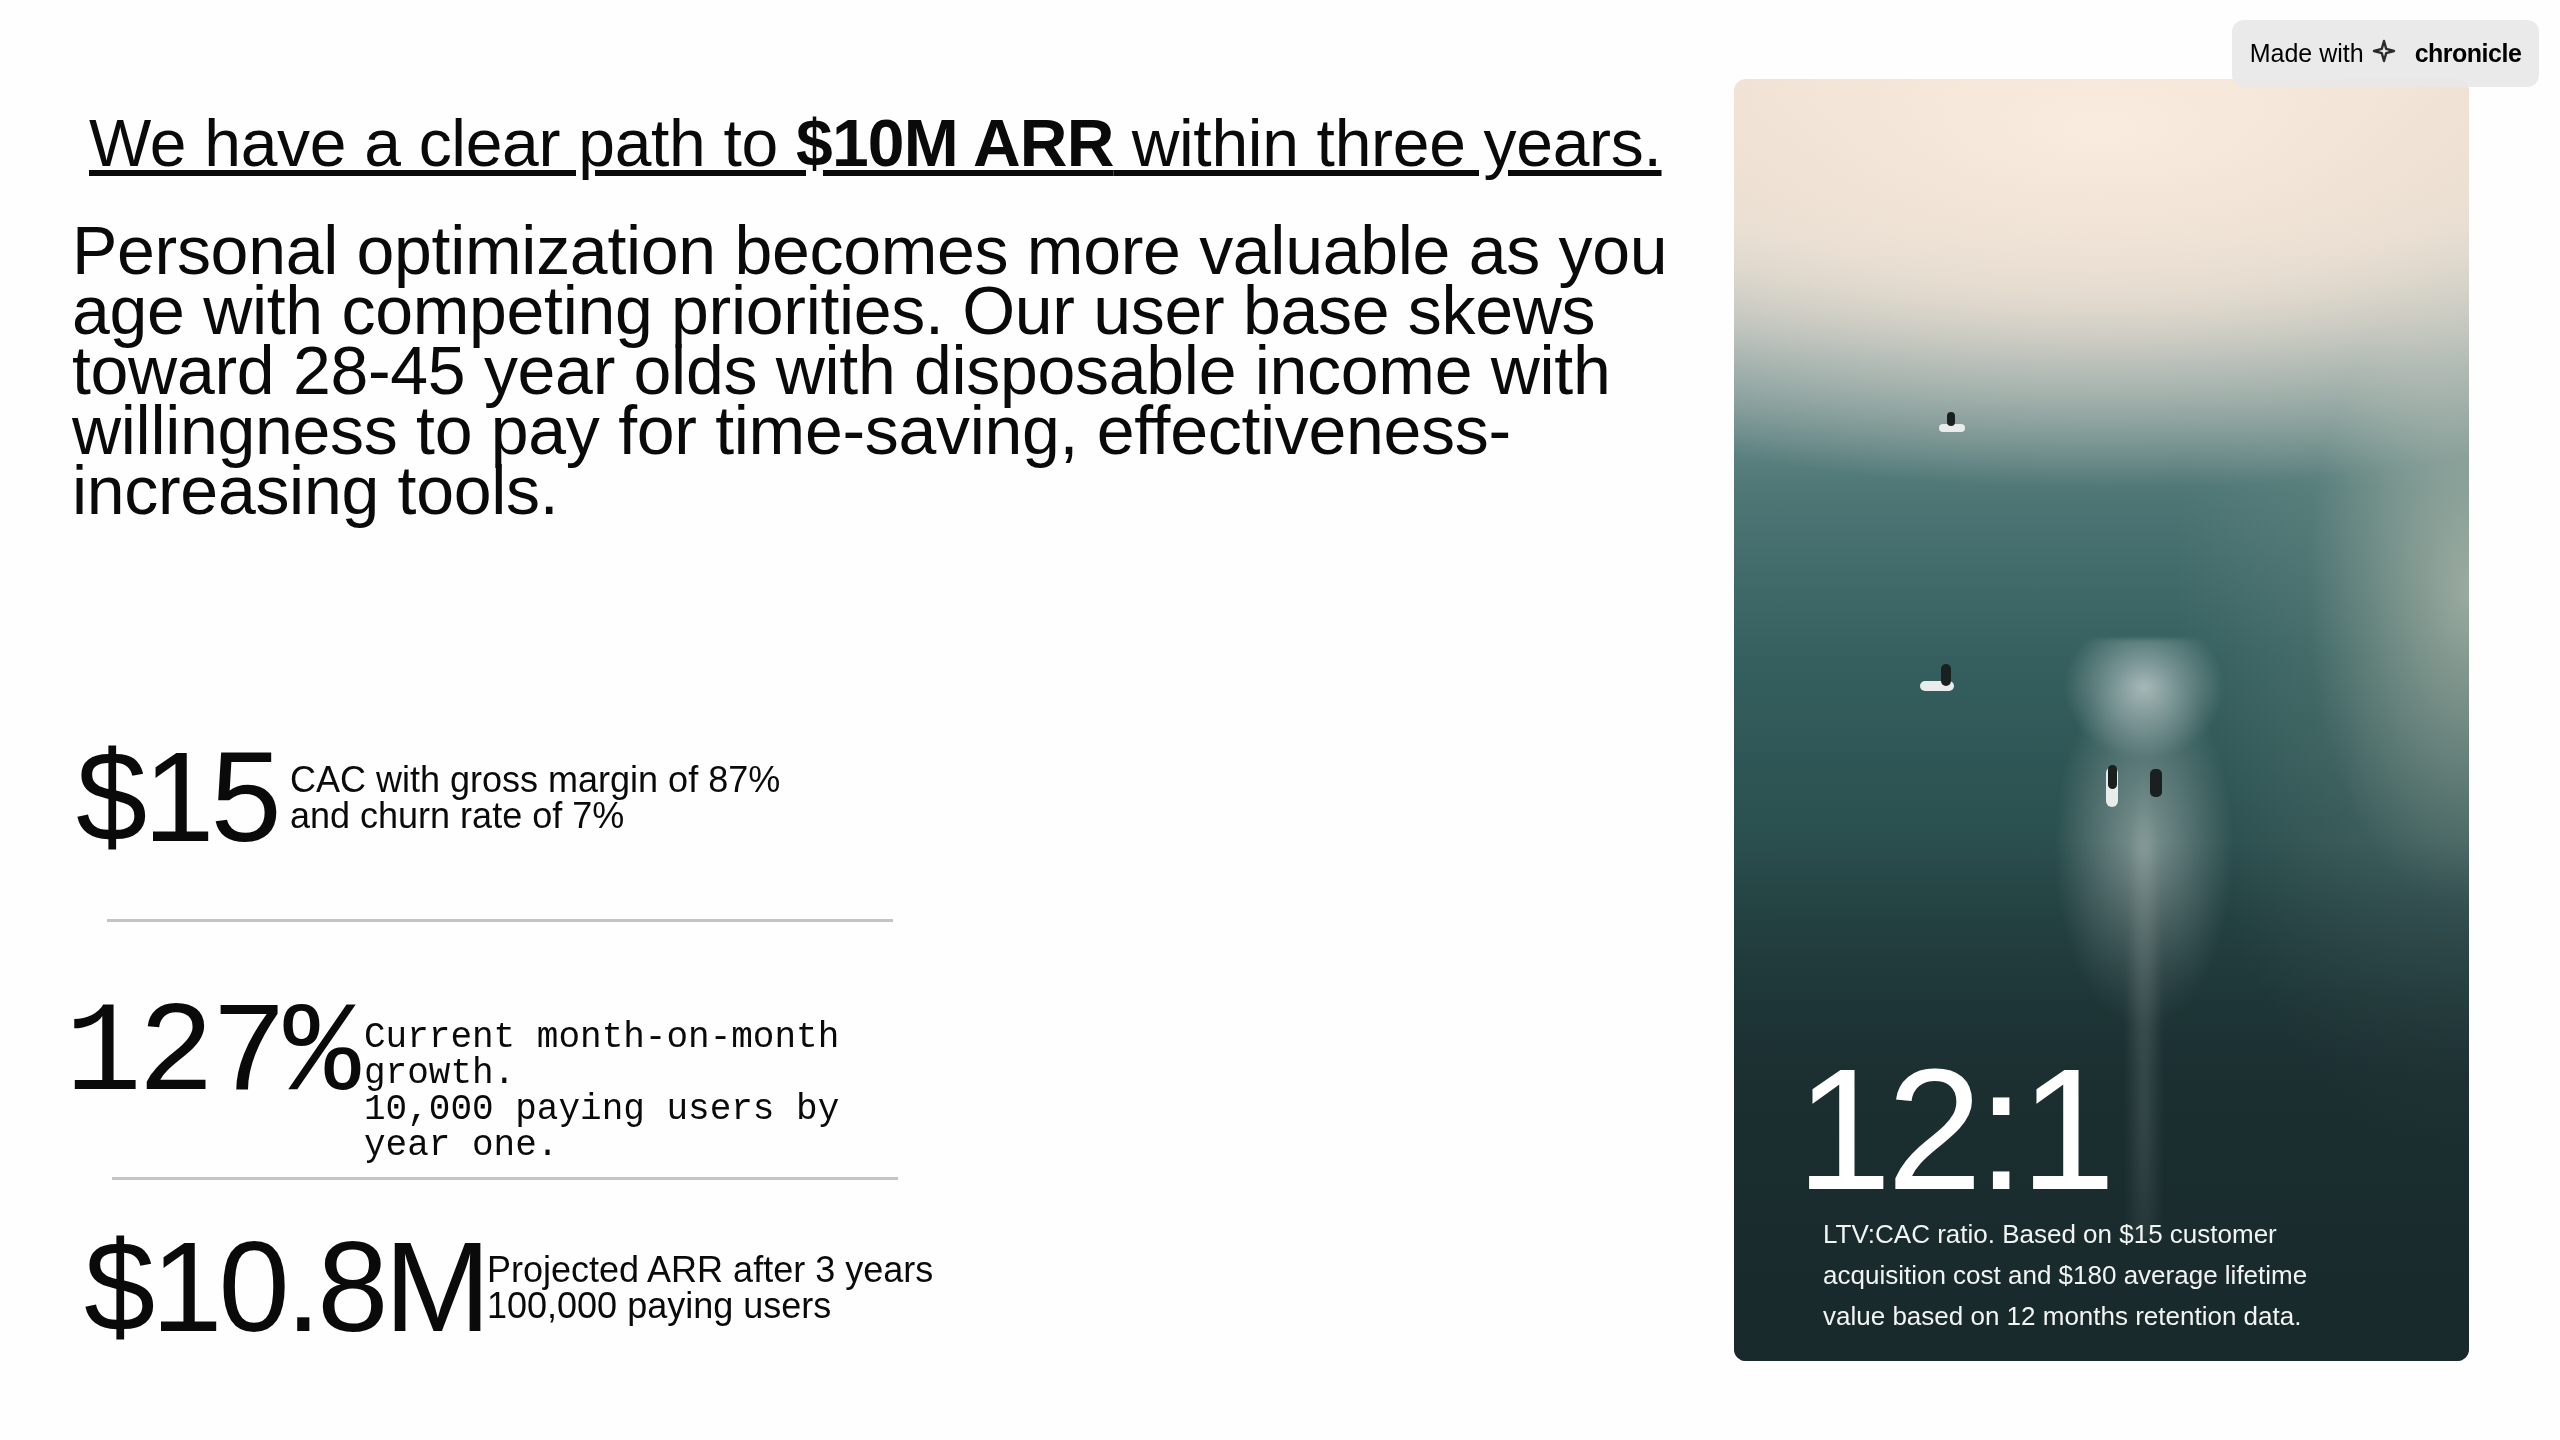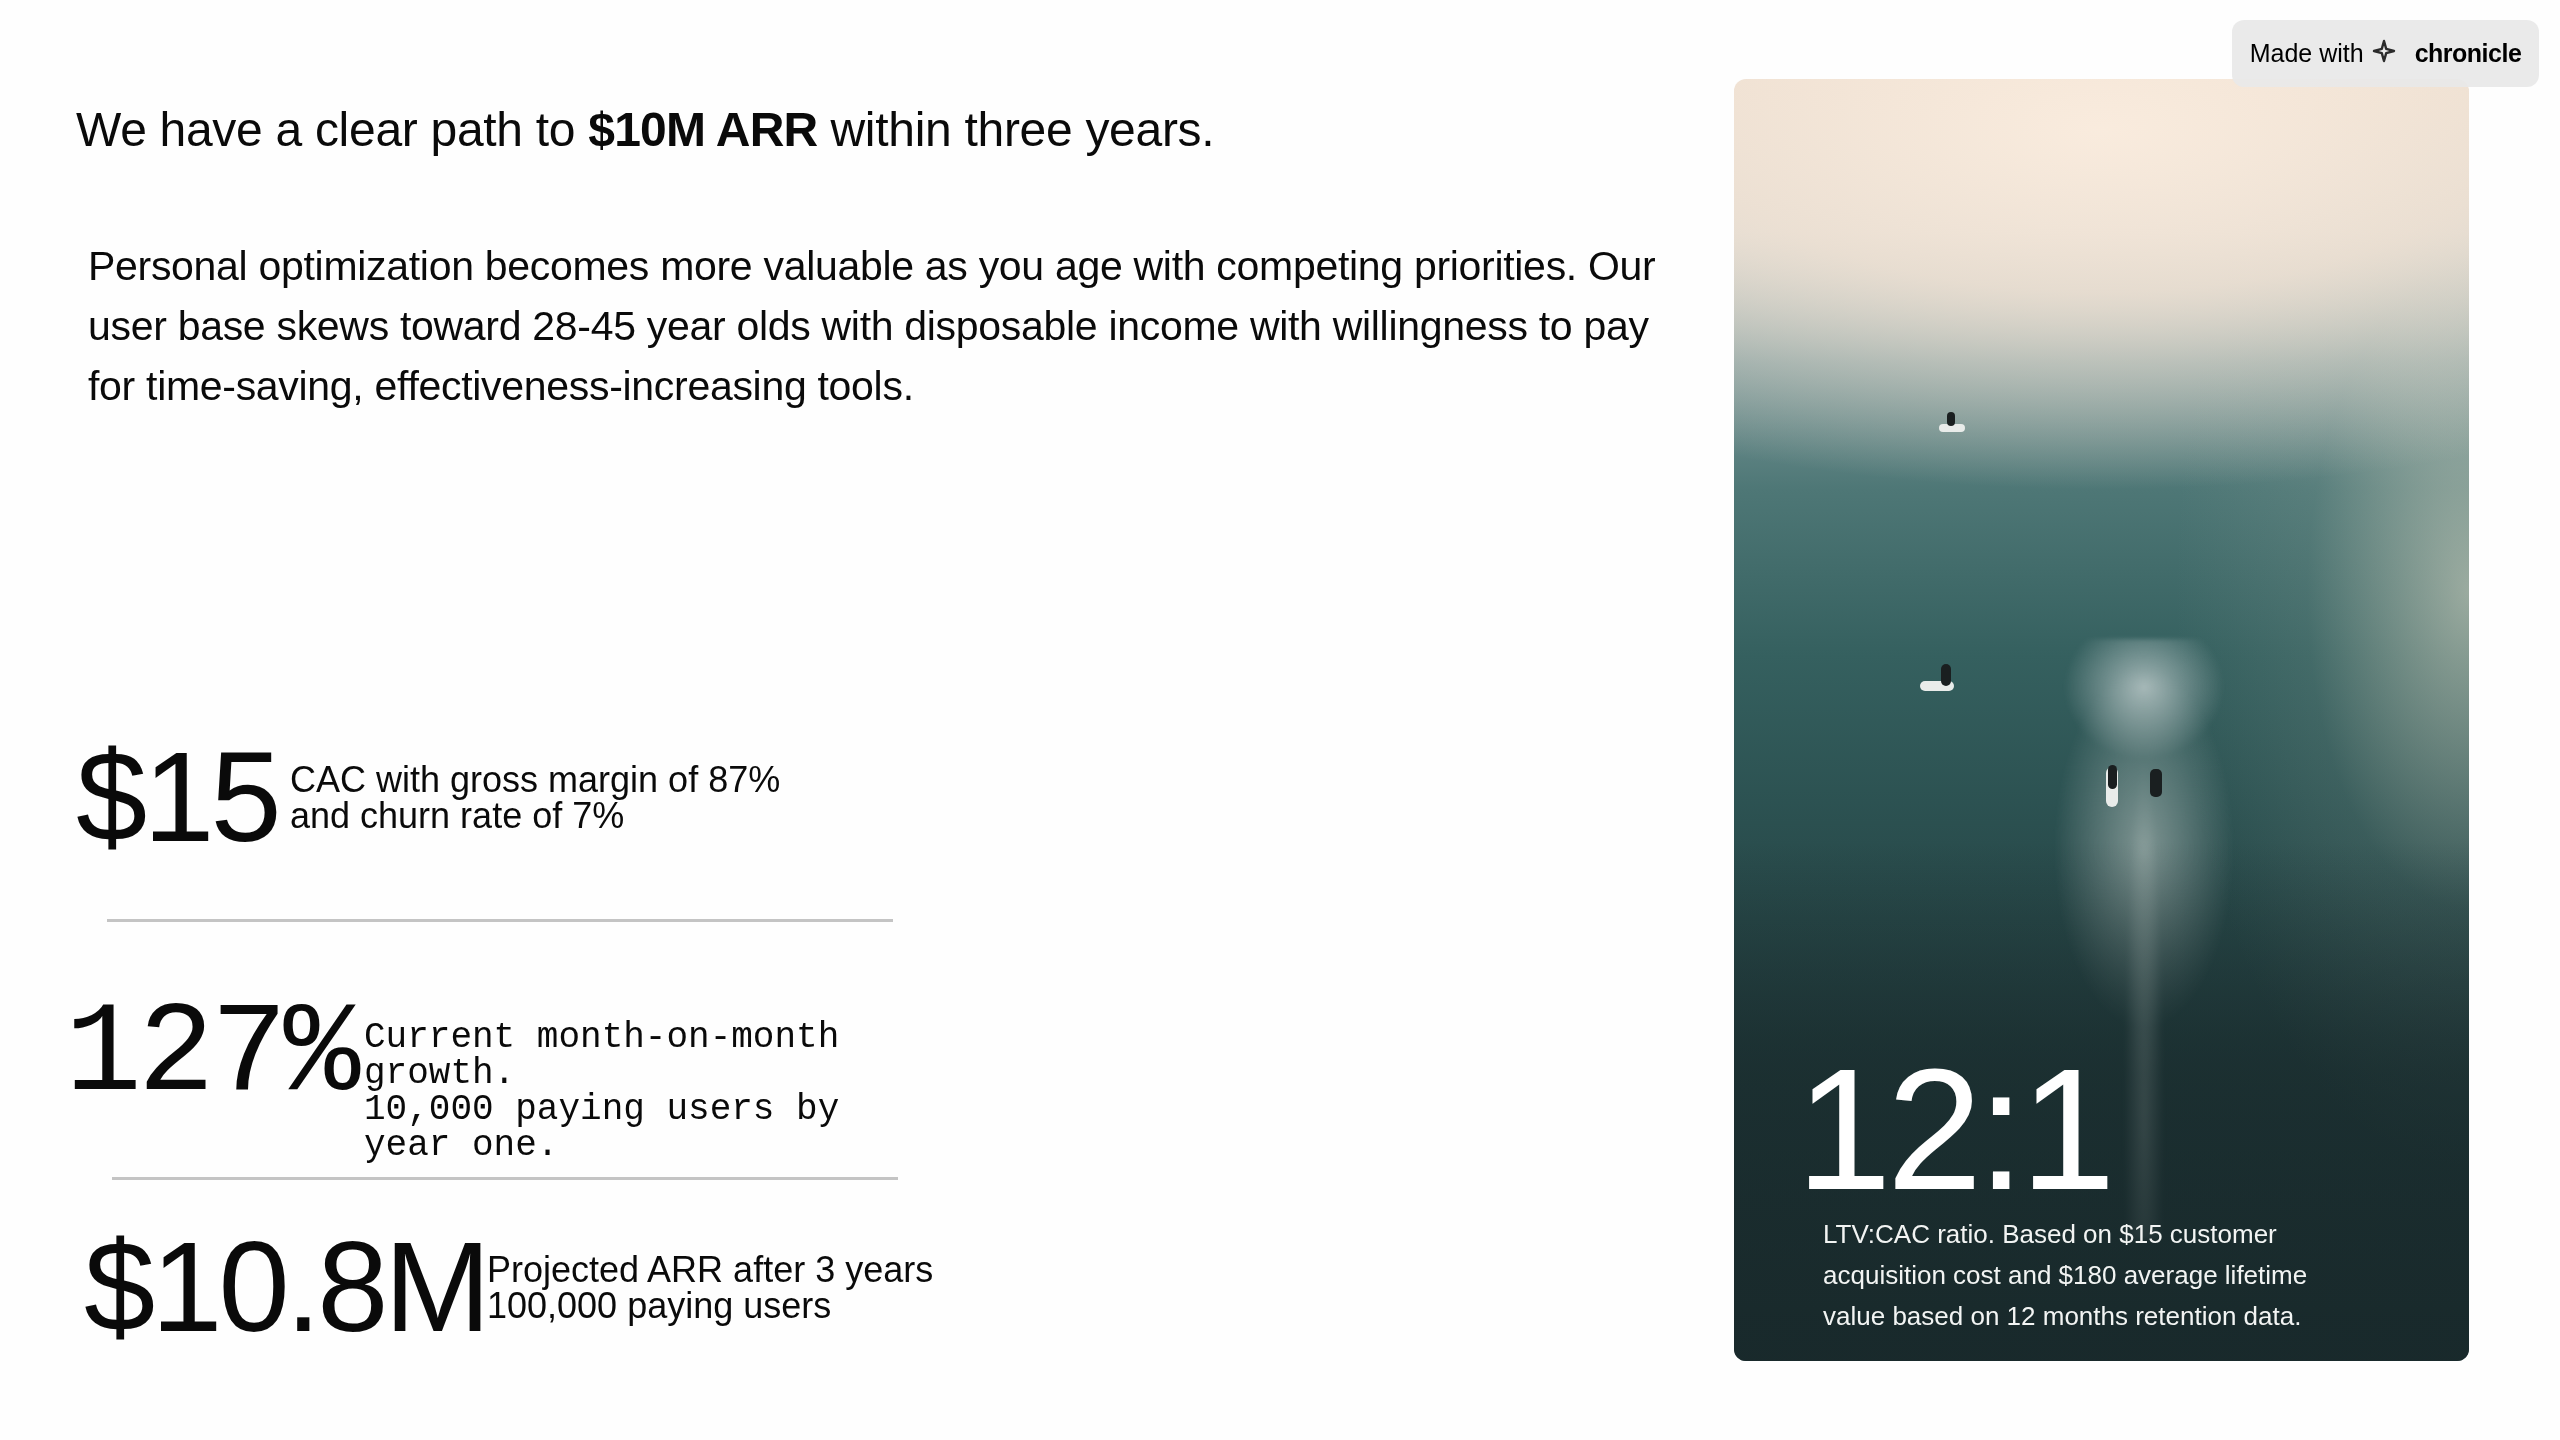--- a/index.html
+++ b/index.html
@@ -19,36 +19,37 @@
       position: absolute;
       left: 0; top: 0;
       width: 2560px; height: 1440px;
       background: #fefefe;
     }
     .headline {
       position: absolute;
       left: 72px;
       top: 96px;
       width: 1580px;
-      font-size: 48px;
+      font-size: 66px;
       line-height: 60px;
       letter-spacing: -0.3px;
-      margin: 4px;
+      margin: 17px;
       font-weight: normal;
+      text-decoration: underline;
     }
     .headline b { font-weight: bold; letter-spacing: -0.8px; }
     .body-para {
       position: absolute;
       left: 72px;
       top: 220px;
       width: 1600px;
-      font-size: 41px;
+      font-size: 68px;
       line-height: 60px;
       letter-spacing: -0.3px;
-      margin: 16px;
+      margin: 0;
     }
     .metric {
       position: absolute;
       display: flex;
       align-items: center;
     }
     .metric .value {
       font-size: 128px;
       line-height: 130px;
       letter-spacing: -4px;

